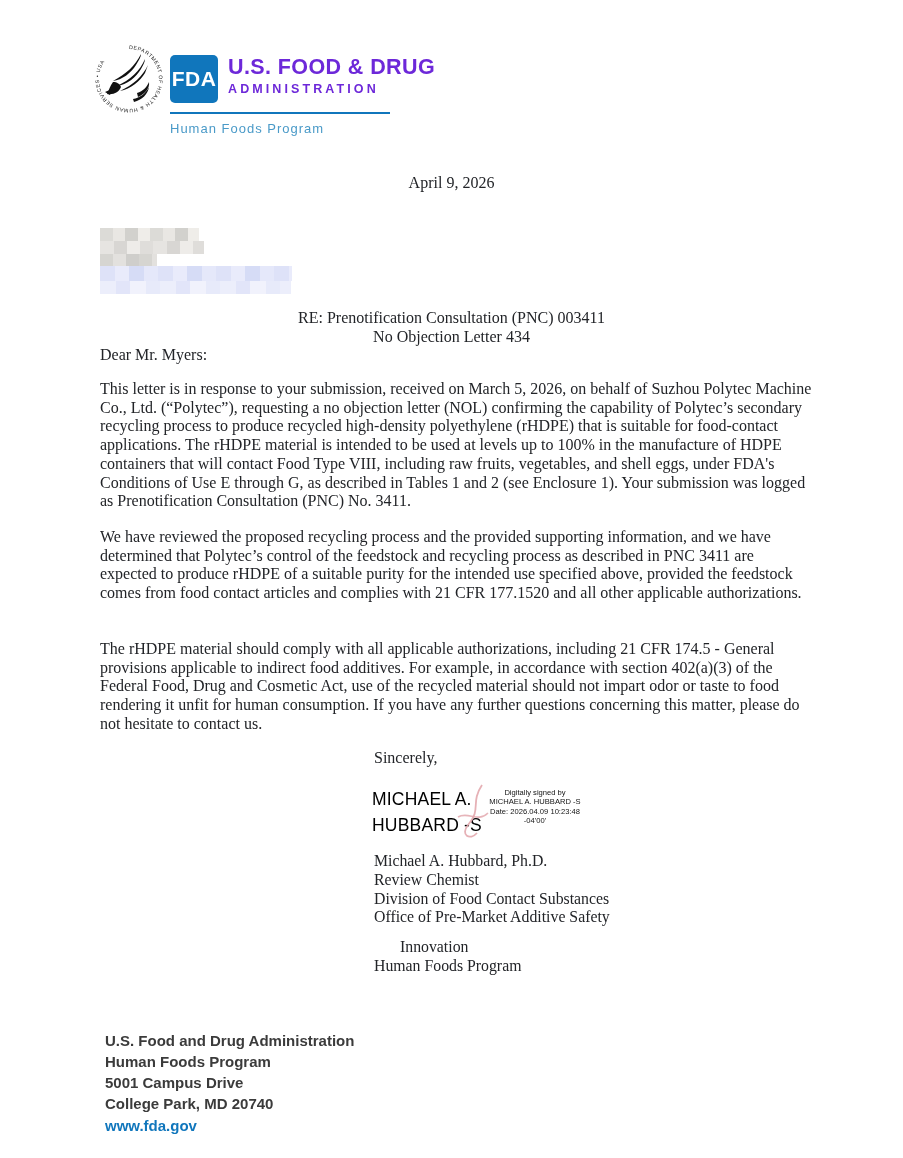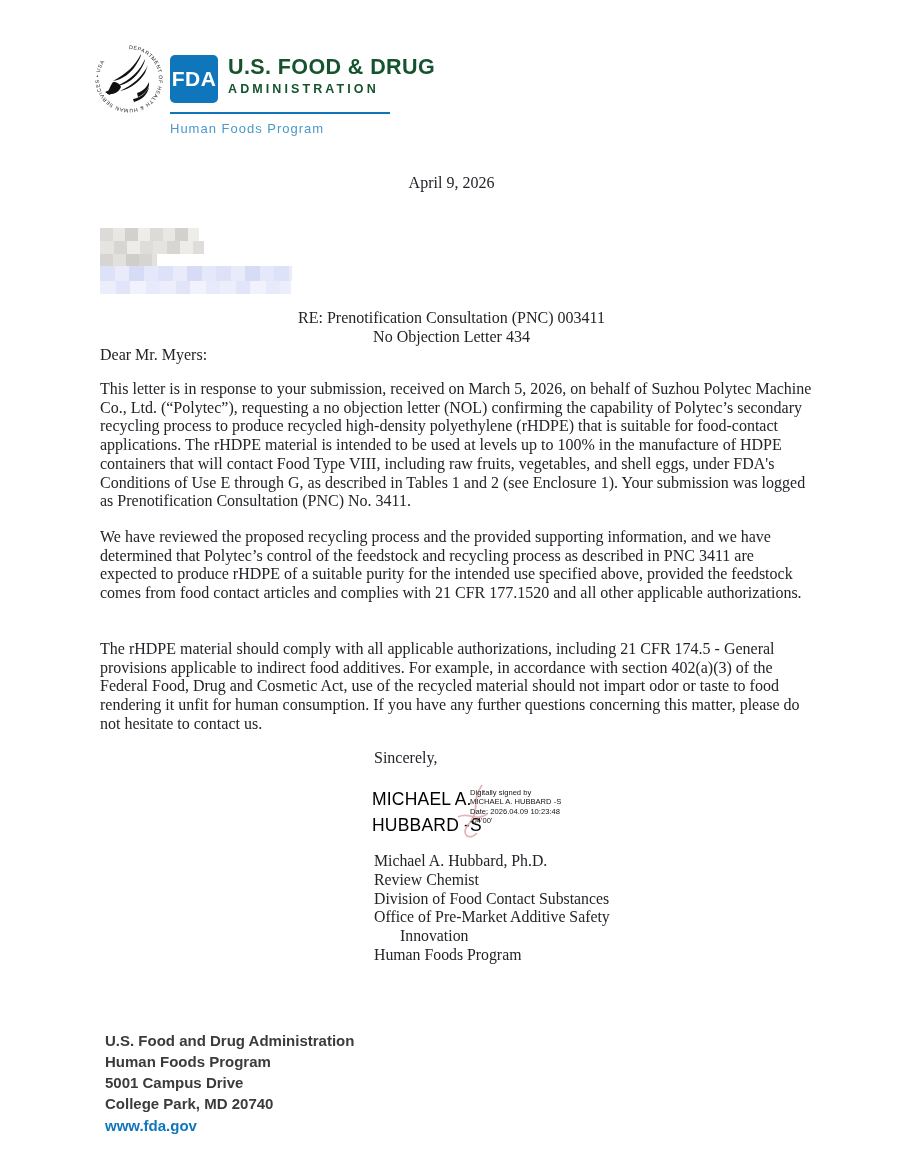--- a/index.html
+++ b/index.html
@@ -17,21 +17,21 @@
   
   .hhs-seal { position: absolute; left: 92px; top: 42px; width: 74px; height: 74px; }
   .fda-lockup { position: absolute; left: 170px; top: 55px; display: flex; align-items: flex-start; }
   .fda-box {
     width: 48px; height: 48px; background: #1076BC; border-radius: 5px;
     color: #ffffff; display: flex; align-items: center; justify-content: center;
     font-family: "Liberation Sans", sans-serif; font-weight: bold; font-size: 21px;
     letter-spacing: 0.5px;
     text-align: center;
   }
-  .fda-words { margin-left: 10px; font-family: "Liberation Sans", sans-serif; color: #14532d; }
+  .fda-words { margin-left: 10px; font-family: "Liberation Sans", sans-serif; color: #6d28d9; }
   .fda-line1 { font-size: 21.5px; font-weight: bold; letter-spacing: 0.4px; line-height: 24px; }
   .fda-line2 { font-size: 12.5px; font-weight: bold; letter-spacing: 3.1px; margin-top: 3px; }
   .header-rule { position: absolute; left: 170px; top: 112px; width: 220px; height: 2px; background: #1076BC; }
   .program-label {
     position: absolute; left: 170px; top: 121px;
     font-family: "Liberation Sans", sans-serif; font-size: 13px; color: #4A9AC8;
     letter-spacing: 1px;
   }
 
   
@@ -55,24 +55,24 @@
   .p1 { top: 380px; }
   .p2 { top: 528px; }
   .p3 { top: 640px; }
 
   
   .closing { position: absolute; left: 374px; top: 749px; font-size: 16px; }
 
   .sig-area { position: absolute; left: 372px; top: 786px; width: 300px; height: 66px; font-family: "Liberation Sans", sans-serif; }
   .sig-name { font-size: 17.5px; line-height: 26px; color: #000000; letter-spacing: 0.2px; white-space: pre-line; }
   .sig-squiggle { position: absolute; left: 80px; top: -3px; width: 40px; height: 64px; }
-  .sig-details { position: absolute; left: 98px; top: 2px; font-size: 7.6px; line-height: 9.4px; color: #141414; width: 130px; }
+  .sig-details { position: absolute; left: 98px; top: 2px; font-size: 7.6px; line-height: 9.4px; color: #141414; width: 130px; text-align: center; }
 
   .signer-block { position: absolute; left: 374px; top: 852px; font-size: 15.8px; line-height: 18.8px; }
-  .signer-block .indent { padding-left: 26px; }
+  .signer-block .indent { padding-left: 26px; margin-top: 11px; }
 
   
   .footer {
     position: absolute; left: 105px; top: 1030px;
     font-family: "Liberation Sans", sans-serif; font-weight: bold;
     font-size: 15px; line-height: 21px; color: #3b3b3b;
   }
   .footer .website { color: #1076BC; margin-top: 1px; }
 </style>
 </head>

